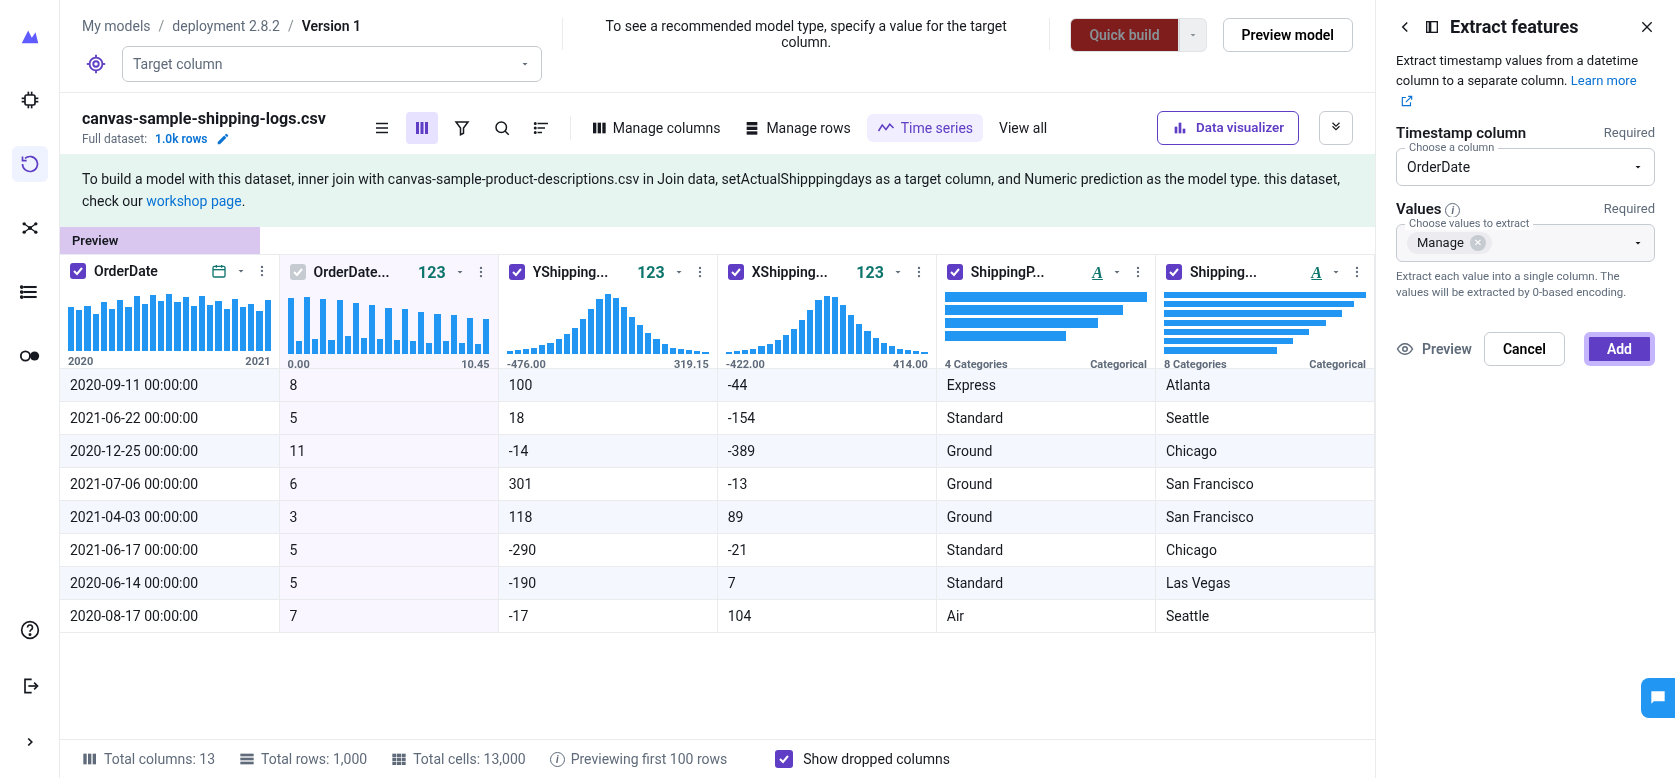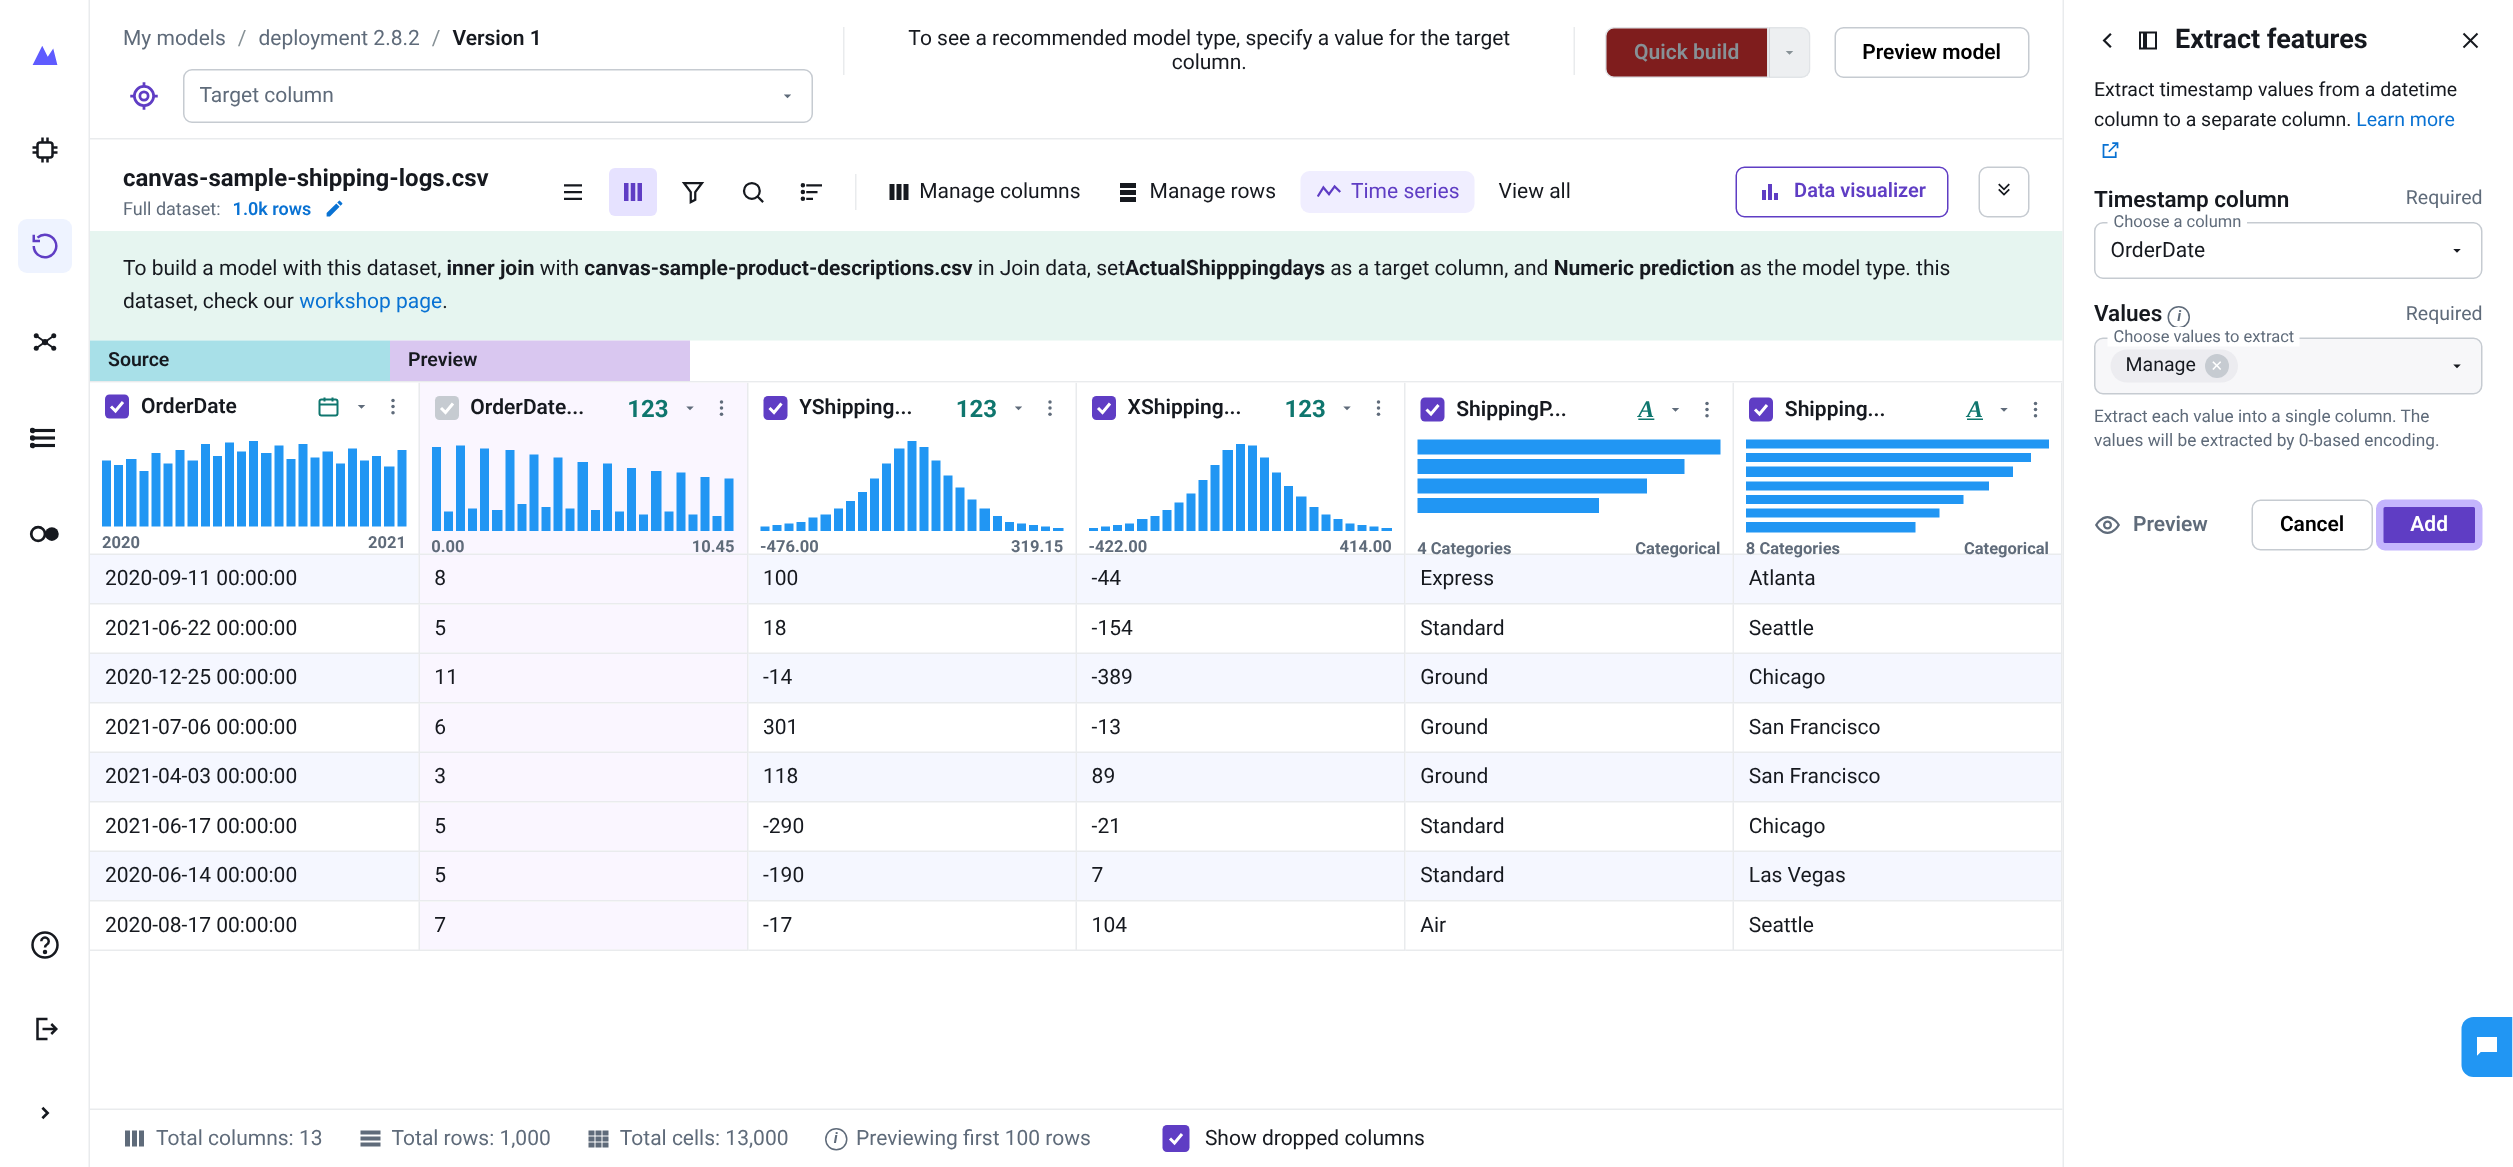--- a/index.html
+++ b/index.html
@@ -38,21 +38,21 @@
 .toolbar{display:flex;align-items:center;gap:8px;margin-left:20px}
 .t-icon{width:32px;height:32px;display:flex;align-items:center;justify-content:center;border-radius:4px;cursor:pointer;color:#16191f}
 .t-icon.active{background:#e6e2ff;color:#5f3dc4}
 .t-group{display:flex;align-items:center;gap:6px;padding:0 8px;cursor:pointer}
 .t-group .label{font-size:14px;font-weight:400}
 .t-group.time{color:#5f3dc4;background:#f0eeff;padding:6px 10px;border-radius:6px}
 .flex-spacer{flex:1}
 .viz-btn{border:1px solid #5f3dc4;color:#5f3dc4;background:#fff;height:34px;border-radius:6px;padding:0 14px;font-weight:600;display:flex;align-items:center;gap:8px;cursor:pointer}
 .more-btn{width:34px;height:34px;border:1px solid #c6cbd1;border-radius:6px;display:flex;align-items:center;justify-content:center;cursor:pointer}
 .banner{background:#e6f5f0;padding:14px 22px;font-size:14px;line-height:1.6}
-.banner b{font-weight:700}
+.banner b{font-weight:400}
 .banner a{color:#0972d3;text-decoration:none}
 .col-tabs{display:flex}
 .col-tab{font-size:13px;font-weight:600;padding:6px 12px}
 .col-tab.source{background:#a8e0e8;width:200px}
 .col-tab.preview{background:#d9c7f0;width:200px}
 .grid{flex:1;overflow:auto;border-top:1px solid #e9ebed}
 .grid table{border-collapse:collapse;width:100%;table-layout:fixed}
 .grid th,.grid td{border-bottom:1px solid #e9ebed;border-right:1px solid #e9ebed;padding:0;text-align:left;font-size:14px}
 .grid th{background:#fff;vertical-align:top;width:200px}
 .colhead{padding:8px 10px 6px;display:flex;align-items:center;gap:8px}
@@ -86,21 +86,21 @@
 .rp-label-row{display:flex;justify-content:space-between;align-items:center;margin-bottom:6px}
 .rp-label{font-size:15px;font-weight:600}
 .rp-req{font-size:13px;color:#5f6b7a}
 .rp-select{border:1px solid #c6cbd1;border-radius:6px;height:38px;display:flex;align-items:center;justify-content:space-between;padding:0 10px;font-size:14px;position:relative}
 .rp-select .float-label{position:absolute;top:-8px;left:8px;background:#fff;padding:0 4px;font-size:11px;color:#5f6b7a}
 .rp-chip{background:#ececf0;border-radius:12px;padding:3px 6px 3px 10px;font-size:13px;display:inline-flex;align-items:center;gap:6px}
 .rp-chip .x{width:16px;height:16px;border-radius:50%;background:#c6cbd1;display:flex;align-items:center;justify-content:center;font-size:10px;color:#fff}
 .rp-hint{font-size:11.5px;color:#5f6b7a;line-height:1.4;margin-top:6px}
 .rp-actions{display:flex;align-items:center;justify-content:space-between;margin-top:18px}
 .rp-preview{display:flex;align-items:center;gap:8px;color:#5f6b7a;font-size:14px;font-weight:600;cursor:pointer}
-.rp-btns{display:flex;gap:2px}
+.rp-btns{display:flex;gap:19px}
 .btn-primary{background:#5f3dc4;color:#fff;border:5px solid #c4b5fd}
 .chat-fab{position:absolute;right:0;bottom:60px;width:34px;height:40px;background:#2196f3;border-top-left-radius:8px;border-bottom-left-radius:8px;display:flex;align-items:center;justify-content:center;color:#fff}
 svg{display:block}
 .info-icon{width:15px;height:15px;border:1.5px solid #5f6b7a;border-radius:50%;display:inline-flex;align-items:center;justify-content:center;font-size:10px;color:#5f6b7a;font-style:italic;font-weight:bold}
 </style>
 </head>
 <body>
 
 <div class="app">
   <div class="left-rail">
@@ -317,21 +317,20 @@
             <polyline points="6 3 12 9 18 3"></polyline>
           </svg>
         </div>
     </div>
 
     <div class="banner">
       <span>To build a model with this dataset, </span><b>inner join</b><span> with </span><b>canvas-sample-product-descriptions.csv</b><span> in Join data, set</span><b>ActualShipppingdays</b><span> as a target column, and </span><b>Numeric prediction</b><span> as the model type.  this dataset, check our </span><a href="#">workshop page</a><span>.</span>
     </div>
 
     <div class="col-tabs">
-      <div class="col-tab source">Source</div>
       <div class="col-tab preview">Preview</div>
     </div>
 
     <div class="grid">
       <table id="data-table">
           <thead>
             <tr>
               <th>
                 <div class="colhead">
                   <span class="chk">

